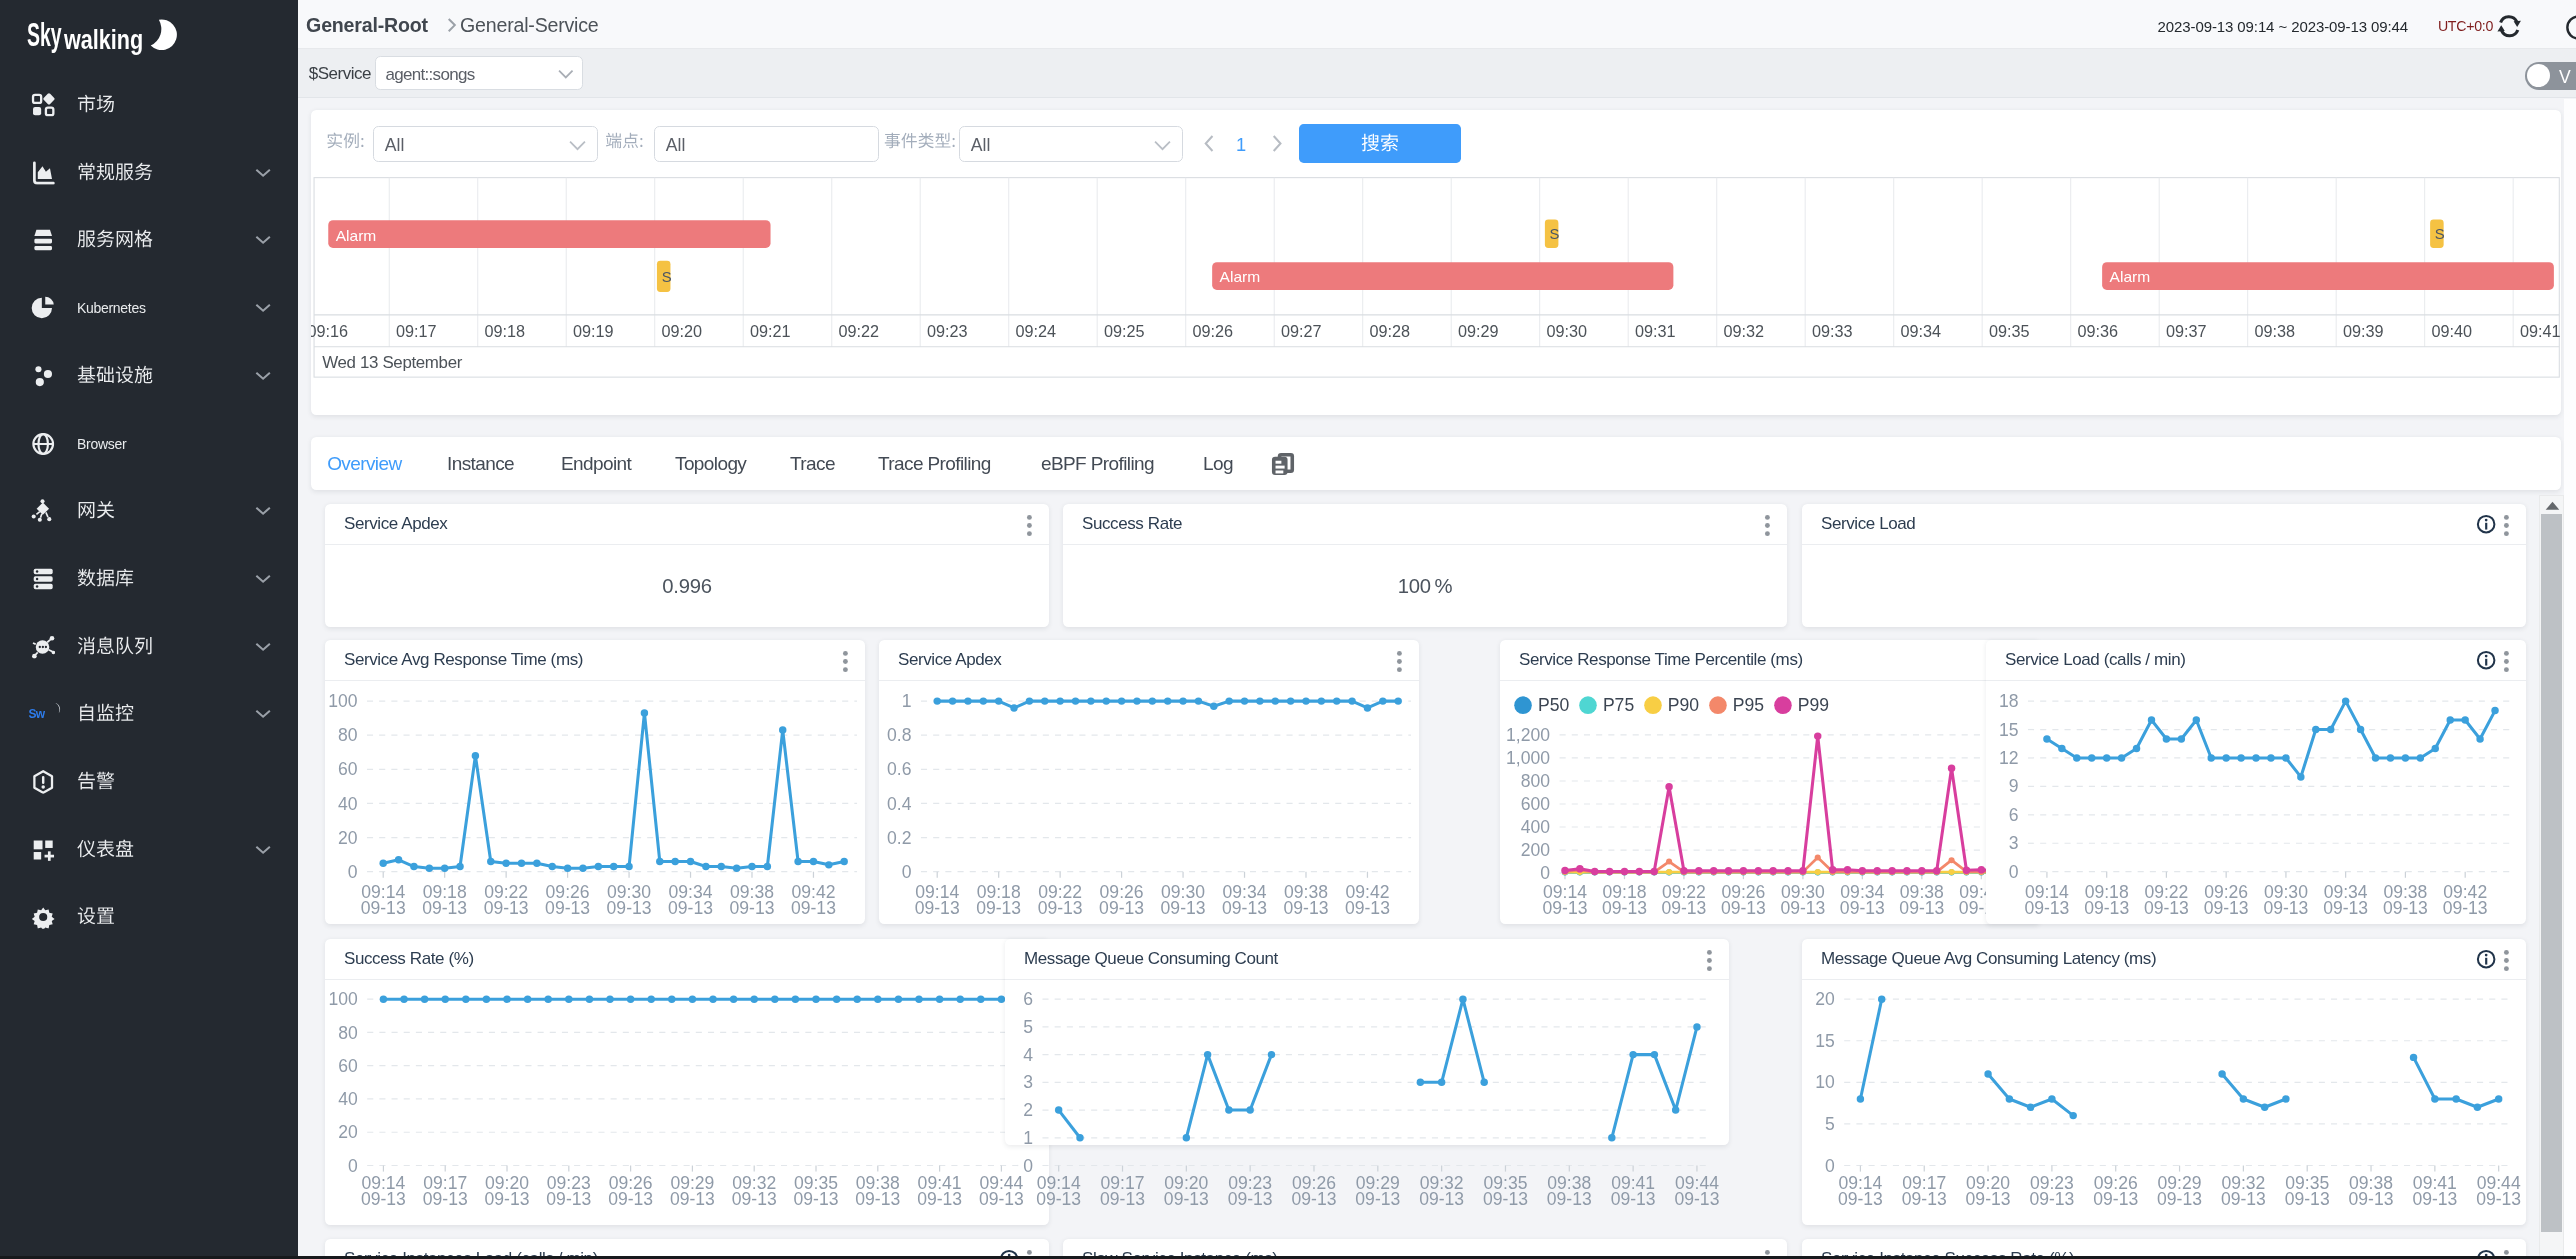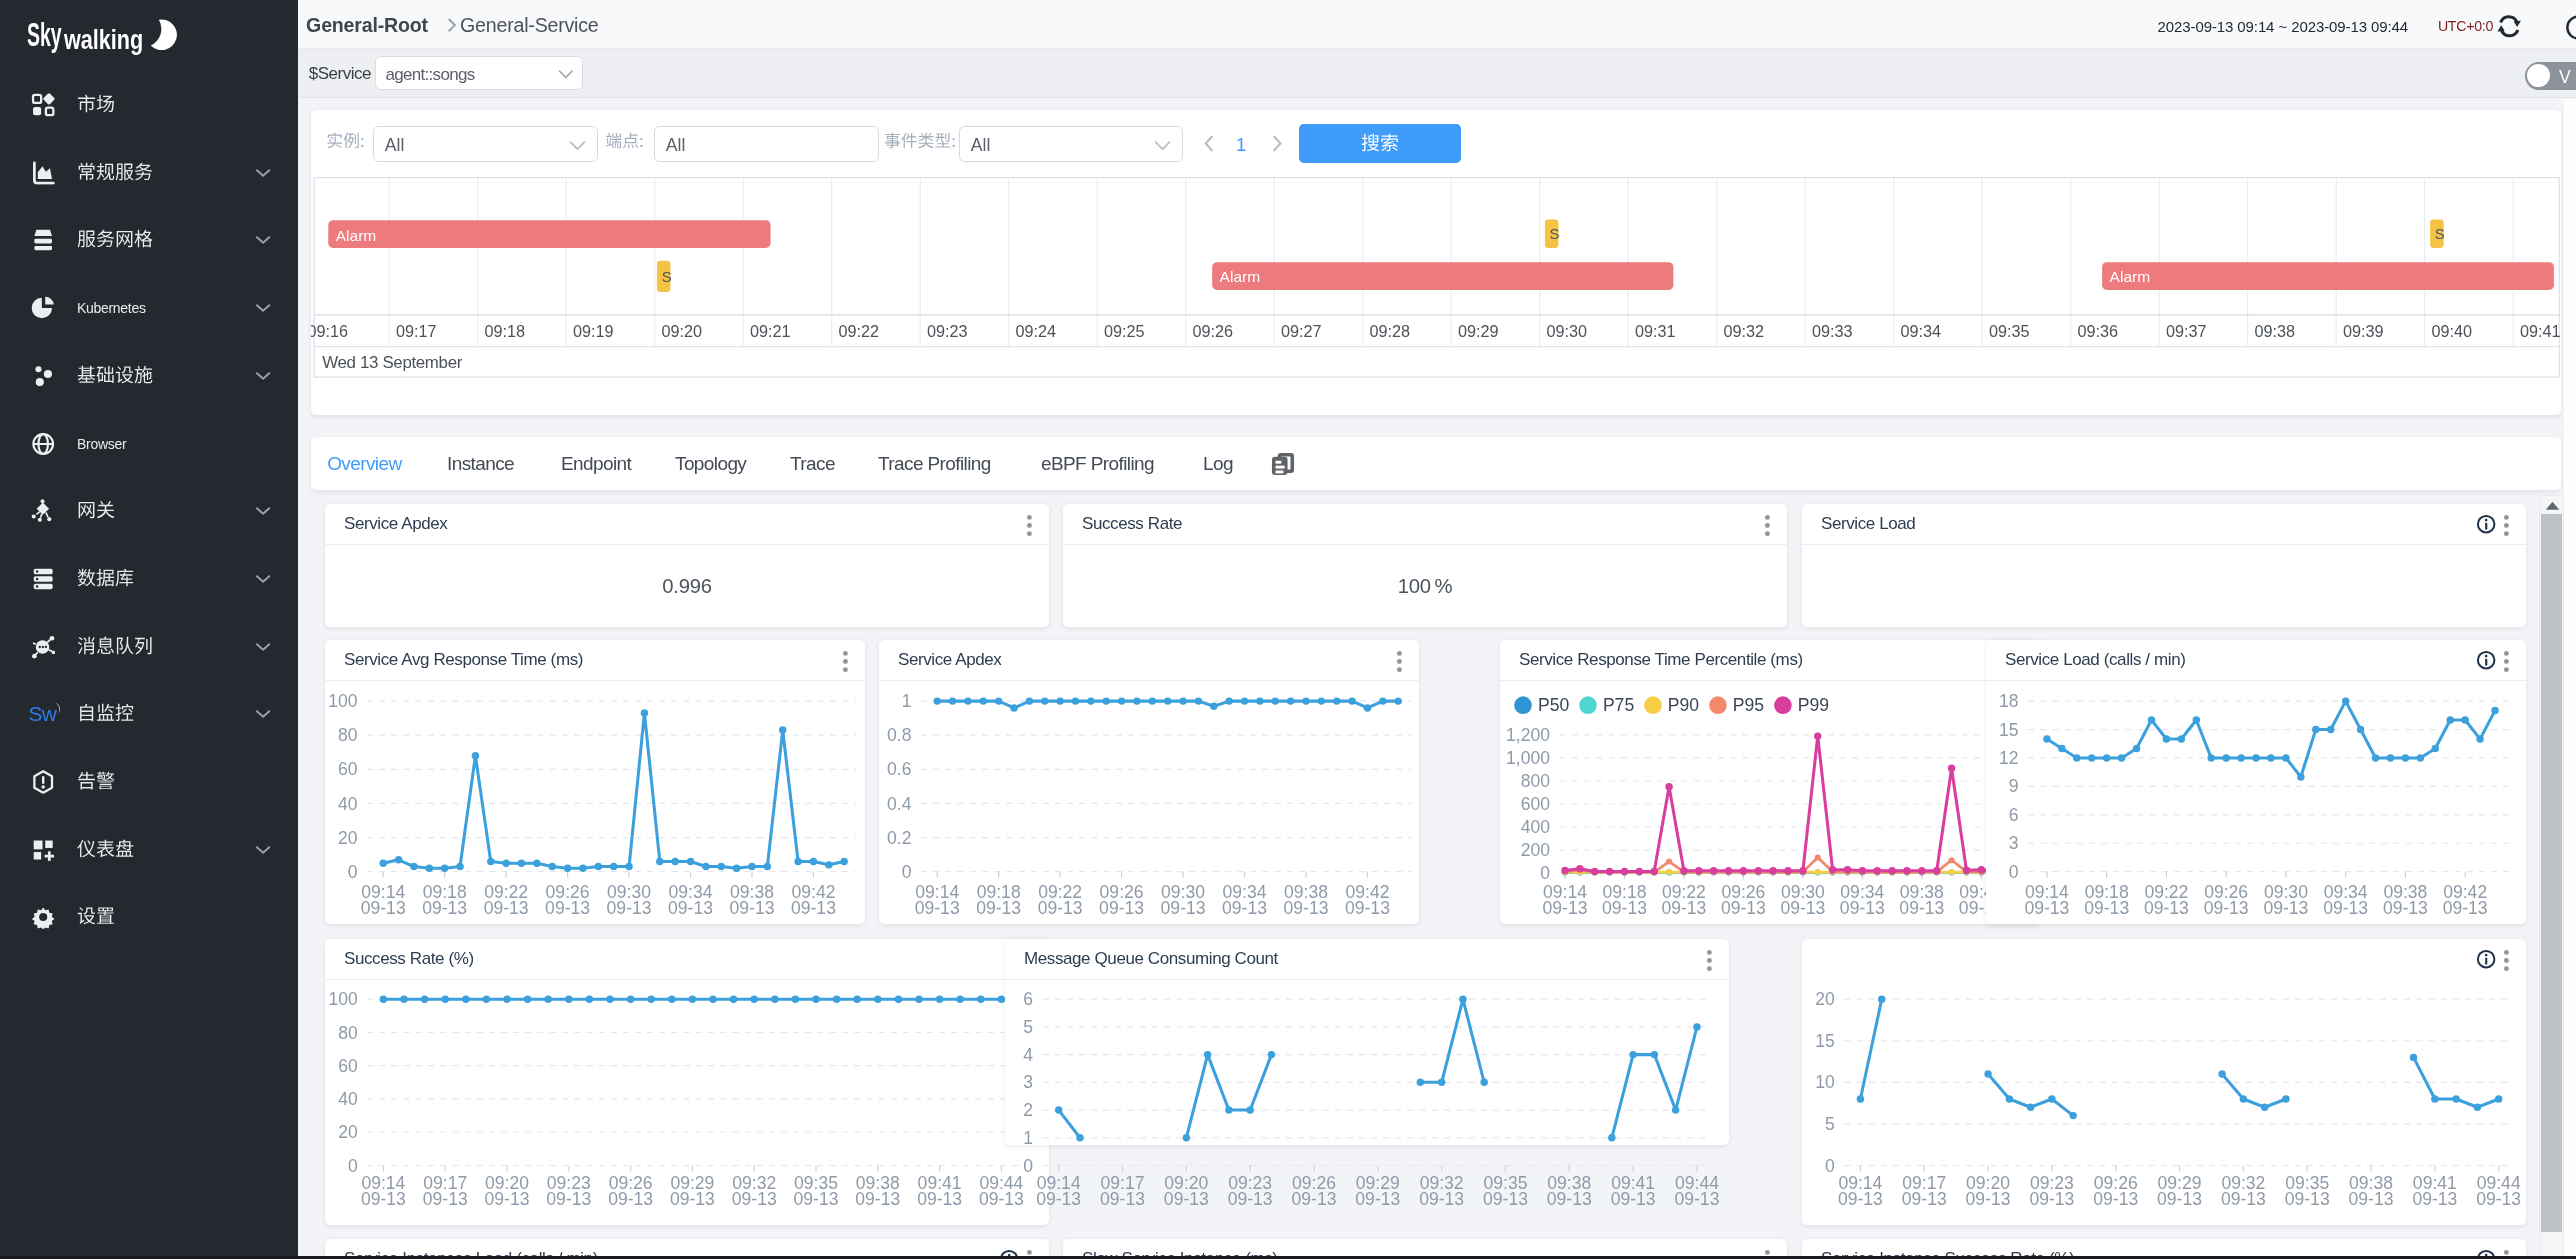--- a/index.html
+++ b/index.html
@@ -150,21 +150,21 @@
         <line x1="7" y1="14" x2="3" y2="12" stroke="#eceef0" stroke-width="2.6"></line>
       </svg>
 <svg style="position:absolute;left:77px;top:50%;transform:translateY(-50%)" width="76" height="22" viewBox="0 0 112.0 32.2">
         <path transform="translate(0,24.6) scale(0.028000,-0.028000)" d="M863 812C838 753 792 673 757 622L821 595C857 644 900 717 935 784ZM351 778C394 720 436 641 452 590L519 623C503 674 457 750 414 807ZM85 778C147 745 222 693 258 656L304 714C267 750 191 799 130 829ZM38 510C101 478 178 426 216 390L260 449C222 485 144 533 81 563ZM69 -21 134 -70C187 25 249 151 295 258L239 303C188 189 118 56 69 -21ZM453 312H822V203H453ZM453 377V484H822V377ZM604 841V555H379V-80H453V139H822V15C822 1 817 -3 802 -4C786 -5 733 -5 676 -3C686 -23 697 -54 700 -74C776 -74 826 -74 857 -62C886 -50 895 -27 895 14V555H679V841Z M1266 550H1730V470H1266ZM1266 412H1730V331H1266ZM1266 687H1730V607H1266ZM1262 202V39C1262 -41 1293 -62 1409 -62C1433 -62 1614 -62 1639 -62C1736 -62 1761 -32 1771 96C1750 100 1718 111 1701 123C1696 21 1688 7 1634 7C1594 7 1443 7 1413 7C1349 7 1337 12 1337 40V202ZM1763 192C1809 129 1857 43 1874 -12L1945 20C1926 75 1877 159 1830 220ZM1148 204C1124 141 1085 55 1045 0L1114 -33C1151 25 1187 113 1212 176ZM1419 240C1470 193 1528 126 1553 81L1614 119C1587 162 1530 226 1478 271H1805V747H1506C1521 773 1538 804 1553 835L1465 850C1457 821 1441 780 1428 747H1194V271H1473Z M2101 799V-78H2172V731H2332C2309 664 2277 576 2246 504C2323 425 2345 357 2345 302C2345 272 2339 245 2322 234C2312 228 2301 226 2288 225C2272 224 2251 225 2226 226C2239 206 2246 175 2247 156C2271 155 2297 155 2319 157C2340 160 2359 166 2374 176C2404 197 2416 240 2416 295C2416 358 2399 430 2320 513C2356 592 2396 689 2427 770L2374 802L2362 799ZM2621 839C2620 497 2626 146 2342 -27C2363 -41 2387 -63 2399 -82C2551 15 2625 162 2662 331C2700 190 2772 17 2918 -80C2930 -61 2952 -38 2974 -24C2749 118 2704 439 2689 533C2697 633 2697 736 2698 839Z M3642 724V164H3716V724ZM3848 835V17C3848 1 3842 -4 3826 -4C3810 -5 3758 -5 3703 -3C3713 -24 3725 -56 3728 -76C3805 -76 3853 -74 3882 -63C3912 -51 3924 -29 3924 18V835ZM3181 302C3232 267 3294 218 3333 181C3265 85 3178 17 3079 -22C3095 -37 3115 -66 3124 -85C3336 10 3491 205 3541 552L3495 566L3482 563H3257C3273 611 3287 662 3299 714H3571V786H3061V714H3224C3189 561 3133 419 3053 326C3070 315 3099 290 3111 276C3158 335 3198 409 3232 494H3459C3440 400 3411 317 3373 247C3334 281 3273 326 3224 357Z" fill="#e9ebed"></path>
       </svg>
 <svg class="chev" width="16.2" height="9.5" viewBox="0 0 24 14">
         <path d="M2 2 l10 9 10-9" fill="none" stroke="#9aa0a8" stroke-width="3"></path>
       </svg>
 </div>
 <div class="menu-item" style="top:680px">
-<span style="position:absolute;left:28.4px;top:50%;transform:translateY(-50%);font-size:21px;font-weight:normal;color:#2e7ceb;letter-spacing:-0.7px">Sw</span>
+<span style="position:absolute;left:28.4px;top:50%;transform:translateY(-50%);font-size:12px;font-weight:bold;color:#2e7ceb;letter-spacing:-0.7px">Sw</span>
       <svg class="abs" style="left:52px;top:21px" width="13.5" height="19" viewBox="0 0 20 28">
         <path d="M5 3 A 9.5 9.5 0 0 1 10 18 A 11.5 11.5 0 0 0 5 3 Z" fill="#cbd0d6"></path>
       </svg>
 <svg style="position:absolute;left:77px;top:50%;transform:translateY(-50%)" width="57" height="22" viewBox="0 0 84.0 32.2">
         <path transform="translate(0,24.6) scale(0.028000,-0.028000)" d="M239 411H774V264H239ZM239 482V631H774V482ZM239 194H774V46H239ZM455 842C447 802 431 747 416 703H163V-81H239V-25H774V-76H853V703H492C509 741 526 787 542 830Z M1634 521C1705 471 1793 400 1834 353L1894 399C1850 445 1762 514 1691 561ZM1317 837V361H1392V837ZM1121 803V393H1194V803ZM1616 838C1580 691 1515 551 1429 463C1447 452 1479 429 1491 418C1541 474 1585 548 1622 631H1944V699H1650C1665 739 1678 781 1689 824ZM1160 301V15H1046V-53H1957V15H1849V301ZM1230 15V236H1364V15ZM1434 15V236H1570V15ZM1639 15V236H1776V15Z M2695 553C2758 496 2843 415 2884 369L2933 418C2889 463 2804 540 2741 594ZM2560 593C2513 527 2440 460 2370 415C2384 402 2408 372 2417 358C2489 410 2572 491 2626 569ZM2164 841V646H2043V575H2164V336C2114 319 2068 305 2032 294L2049 219L2164 261V16C2164 2 2159 -2 2147 -2C2135 -3 2096 -3 2053 -2C2063 -22 2072 -53 2074 -71C2137 -72 2177 -69 2200 -58C2225 -46 2234 -25 2234 16V286L2342 325L2330 394L2234 360V575H2338V646H2234V841ZM2332 20V-47H2964V20H2689V271H2893V338H2413V271H2613V20ZM2588 823C2602 792 2619 752 2631 719H2367V544H2435V653H2882V554H2954V719H2712C2700 754 2678 802 2658 841Z" fill="#e9ebed"></path>
       </svg>
 <svg class="chev" width="16.2" height="9.5" viewBox="0 0 24 14">
         <path d="M2 2 l10 9 10-9" fill="none" stroke="#9aa0a8" stroke-width="3"></path>
       </svg>
 </div>
@@ -1025,20 +1025,23 @@
       <circle cx="708.3" cy="212.0" r="5.5" fill="#3ba0dc"></circle>
       <polyline points="897.1,294.0 928.6,171.0 960.1,171.0 991.5,253.0 1023.0,130.0" fill="none" stroke="#3ba0dc" stroke-width="4.5" stroke-linejoin="round"></polyline>
       <circle cx="897.1" cy="294.0" r="5.5" fill="#3ba0dc"></circle>
       <circle cx="928.6" cy="171.0" r="5.5" fill="#3ba0dc"></circle>
       <circle cx="960.1" cy="171.0" r="5.5" fill="#3ba0dc"></circle>
       <circle cx="991.5" cy="253.0" r="5.5" fill="#3ba0dc"></circle>
       <circle cx="1023.0" cy="130.0" r="5.5" fill="#3ba0dc"></circle>
     </svg>
 </div>
 <div class="card" style="left:1802px;top:939px;width:724px;height:286px">
+    <div class="chead">
+      <span class="ctitle">Message Queue Avg Consuming Latency (ms)</span>
+    </div>
     <svg class="abs" style="right:30px;top:10.2px" width="20.3" height="20.3" viewBox="0 0 30 30">
       <circle cx="15" cy="15" r="12.2" fill="none" stroke="#21344a" stroke-width="3"></circle>
       <rect x="13.5" y="13" width="3.2" height="10" fill="#21344a"></rect>
       <circle cx="15" cy="9" r="2" fill="#21344a"></circle>
     </svg>
     <svg class="abs" style="right:16.2px;top:9.5px" width="6.8" height="24.4" viewBox="0 0 10 36">
       <circle cx="5" cy="5" r="3.6" fill="#8f959c"></circle>
       <circle cx="5" cy="17" r="3.6" fill="#8f959c"></circle>
       <circle cx="5" cy="29" r="3.6" fill="#8f959c"></circle>
     </svg>

